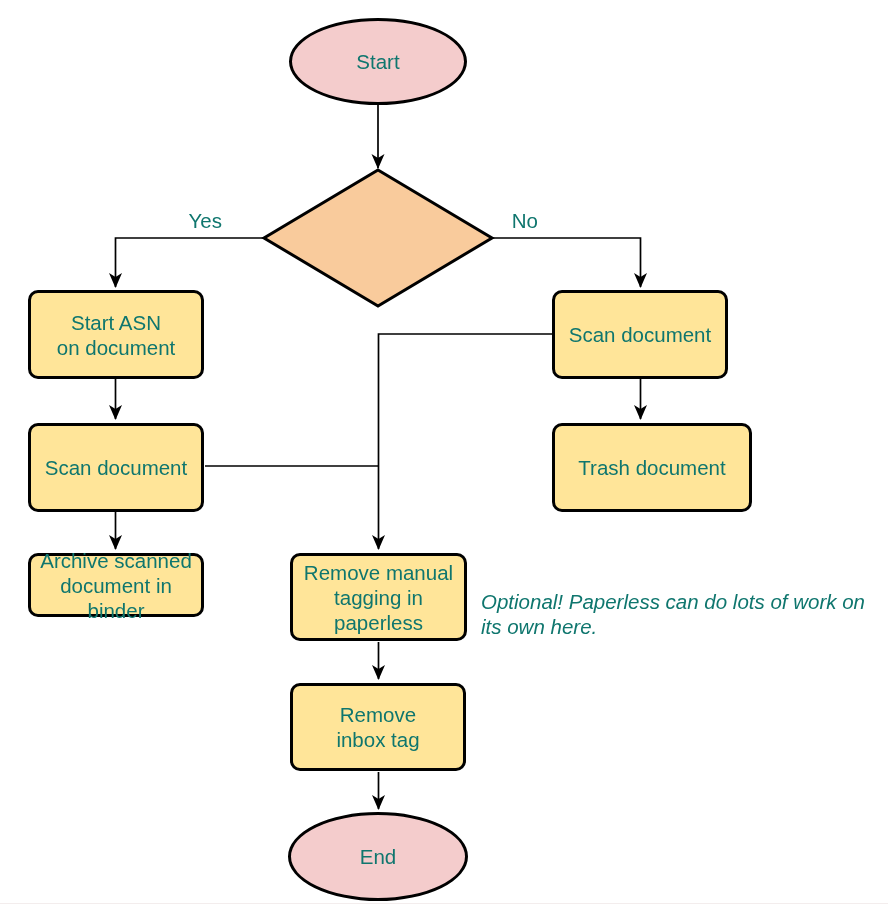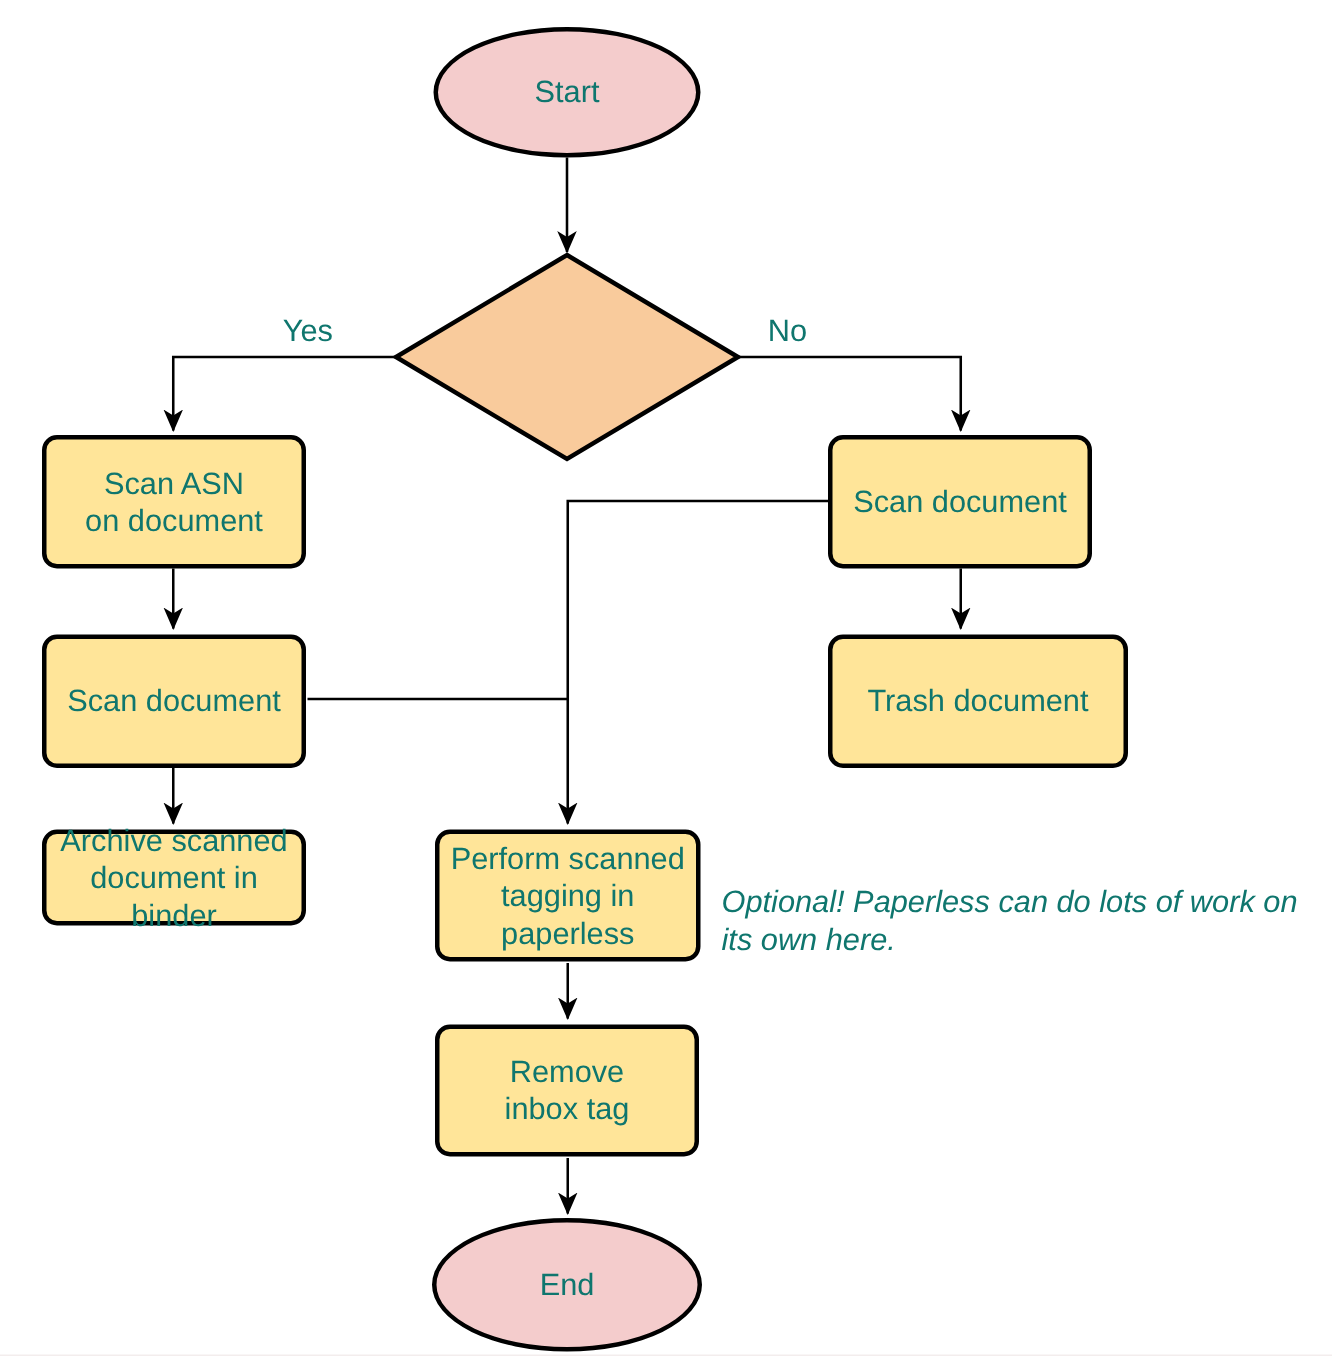--- a/index.html
+++ b/index.html
@@ -100,21 +100,21 @@
     <path d="M 378.5 642 L 378.5 679" fill="none" stroke="#000000" stroke-width="1.7" marker-end="url(#arrowhead)"></path>
     <path d="M 378.5 772 L 378.5 809" fill="none" stroke="#000000" stroke-width="1.7" marker-end="url(#arrowhead)"></path>
   </svg>
 
   <div class="node terminator" style="left:289px; top:18px; width:178px; height:87px;">
     <span>Start</span>
   </div>
 
 
   <div class="node process" style="left:28px; top:290px; width:176px; height:89px;">
-    <span>Scan ASN
+    <span>Start ASN
 on document</span>
   </div>
 
   <div class="node process" style="left:28px; top:423px; width:176px; height:89px;">
     <span>Scan document</span>
   </div>
 
   <div class="node process" style="left:28px; top:553px; width:176px; height:64px;">
     <span>Archive scanned
 document in
@@ -123,21 +123,21 @@
 
   <div class="node process" style="left:552px; top:290px; width:176px; height:89px;">
     <span>Scan document</span>
   </div>
 
   <div class="node process" style="left:552px; top:423px; width:200px; height:89px;">
     <span>Trash document</span>
   </div>
 
   <div class="node process" style="left:290px; top:553px; width:177px; height:88px;">
-    <span>Perform scanned
+    <span>Remove manual
 tagging in
 paperless</span>
   </div>
 
   <div class="node process" style="left:290px; top:683px; width:176px; height:88px;">
     <span>Remove
 inbox tag</span>
   </div>
 
   <div class="node terminator" style="left:288px; top:812px; width:180px; height:89px;">

